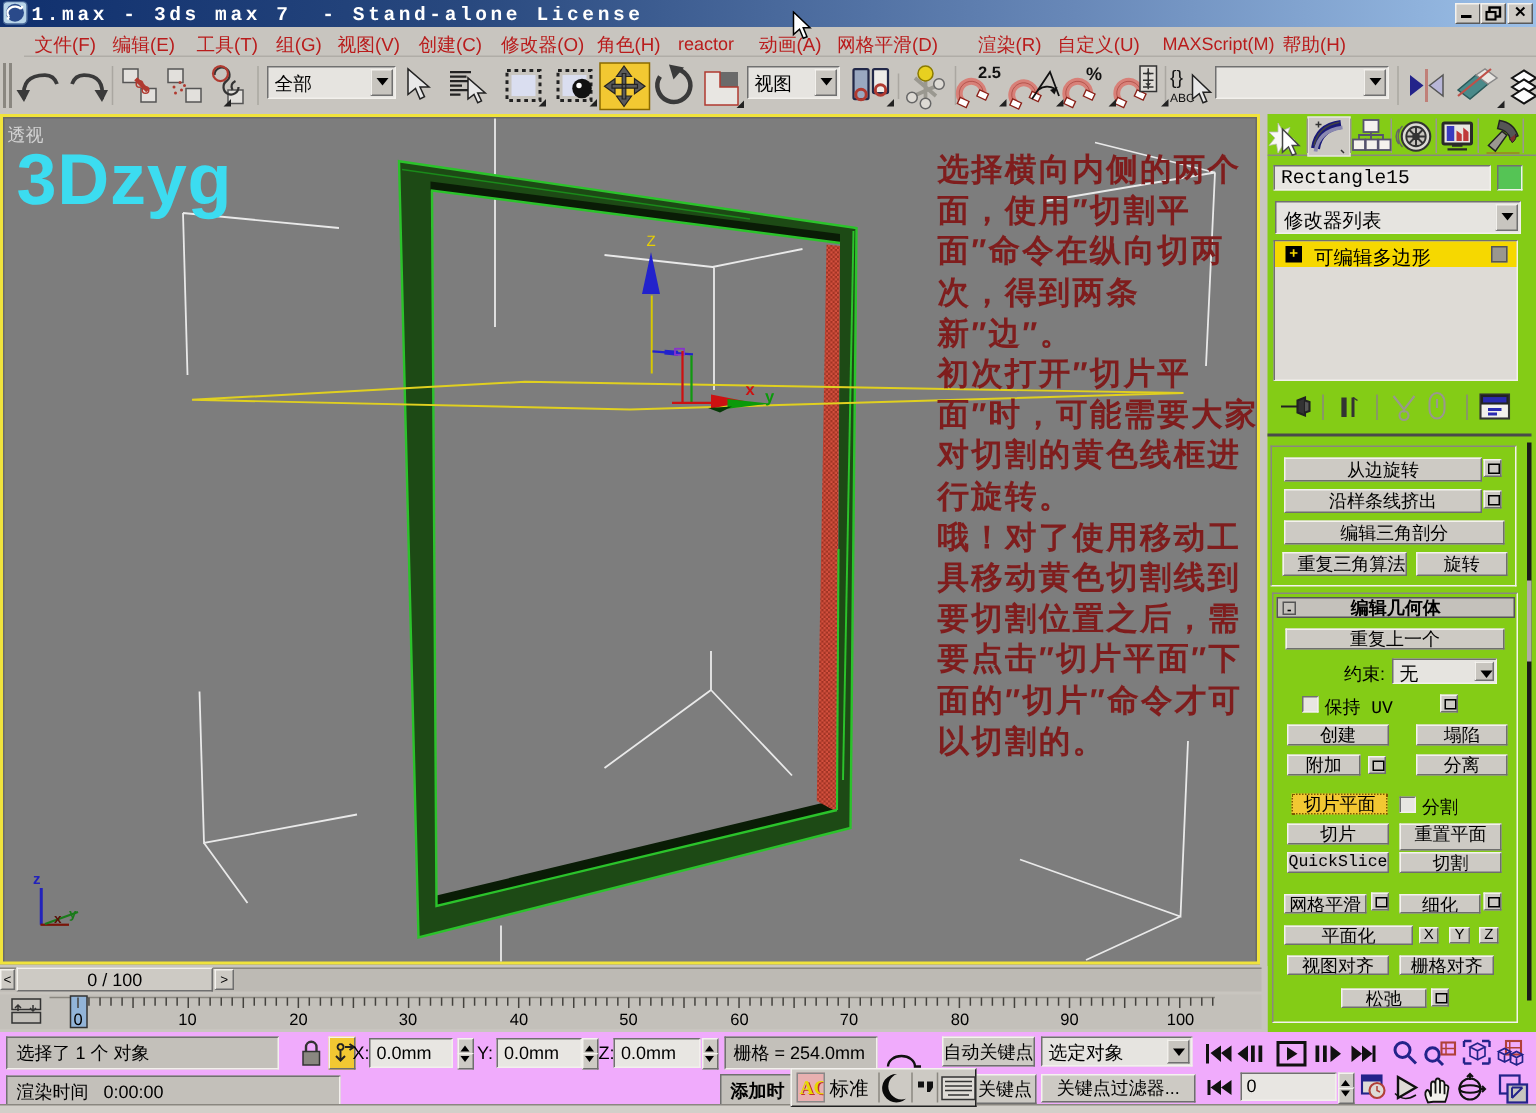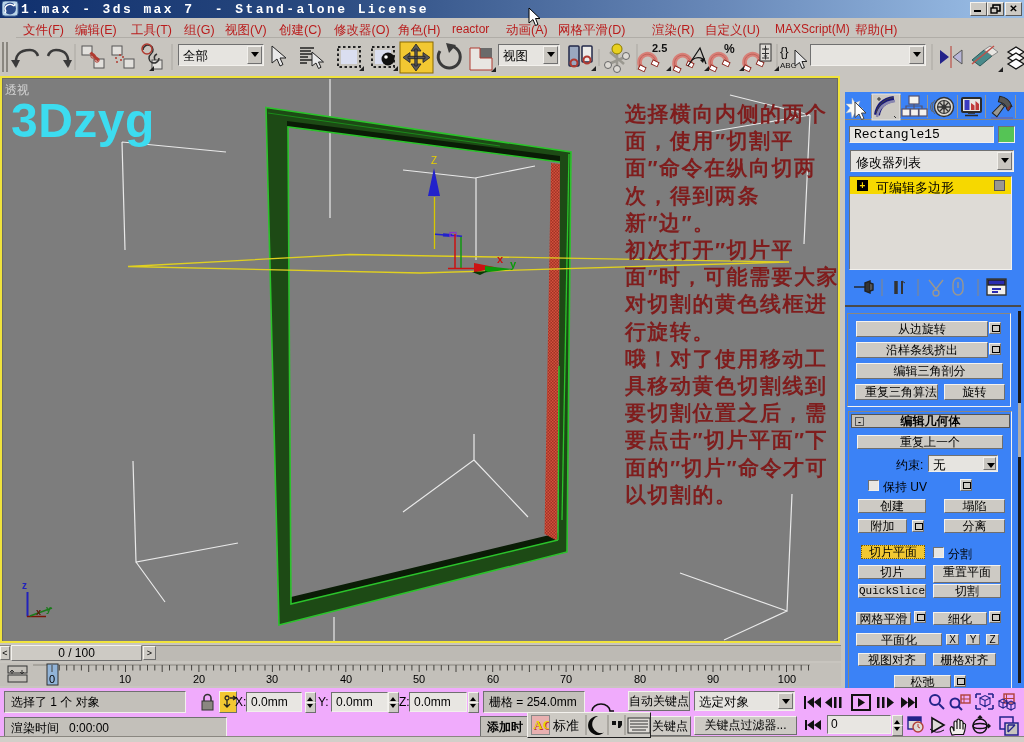--- a/index.html
+++ b/index.html
@@ -18,21 +18,21 @@
 .combo { position:absolute; background:#e6e4e0; border:1px solid; border-color:#707070 #f2f0ec #f2f0ec #707070; font-size:12.5px; }
 .combo .arr { position:absolute; right:1px; top:1px; bottom:1px; width:15px; background:#c8c5bf; border:1px solid; border-color:#f2f0ec #707070 #707070 #f2f0ec; }
 .combo .arr:after { content:""; position:absolute; left:3px; top:5px; border:4px solid transparent; border-top:5px solid #000; }
 
 #vp { left:0; top:76px; width:845px; height:568px; background:#c8c5bf; }
 #vpborder { position:absolute; left:0; top:0; width:840px; height:567px; border:2px solid #f0e33c; background:#7d7d7d; box-shadow:inset 1px 1px 0 #6a6a66, inset -1px 0 0 #6a6a66; }
 #vplabel { position:absolute; left:5px; top:6px; color:#d2d2d2; font-size:12px; }
 #wm { position:absolute; left:11px; top:17px; color:#3cdcf0; font:bold 48px "Liberation Sans"; letter-spacing:0.5px; }
 #redtext { position:absolute; left:601px; top:24px; color:#7f1d1d; font:bold 21px "Liberation Sans"; line-height:27.2px; white-space:pre; letter-spacing:1.5px;margin-left:24px; }
 
-#cpanel { left:845px; top:92px; width:179px; height:612px; background:#3b82f6; font-size:12px; }
+#cpanel { left:845px; top:76px; width:179px; height:612px; background:#84cc16; font-size:12px; }
 .btn { position:absolute; background:#cdcac4; border:1px solid; border-color:#f4f2ee #6e6e6e #6e6e6e #f4f2ee; text-align:center; color:#000; font-size:12px; overflow:hidden; white-space:nowrap; }
 .sq { position:absolute; width:12px; height:12px; background:#cdcac4; border:1px solid; border-color:#f4f2ee #6e6e6e #6e6e6e #f4f2ee; }
 .sq:after { content:""; position:absolute; left:2px; top:2px; width:6px; height:5px; border:1px solid #000; }
 .cb { position:absolute; width:11px; height:11px; background:#e8e6e2; border:1px solid; border-color:#707070 #f2f0ec #f2f0ec #707070; }
 .sunk { position:absolute; background:#e8e6e2; border:1px solid; border-color:#707070 #f2f0ec #f2f0ec #707070; }
 
 #tslider { left:0; top:644px; width:845px; height:18px; background:#c8c5bf; }
 #ruler { left:0; top:662px; width:845px; height:26px; background:#c8c5bf; }
 #statusbar { left:0; top:688px; width:1024px; height:54px; background:#f0abfc; }
 .raised { background:#cdcac4; border:1px solid; border-color:#f4f2ee #6e6e6e #6e6e6e #f4f2ee; }
@@ -397,21 +397,21 @@
     <div style="position:absolute;left:3px;top:319px;width:164px;height:287px;border:1px solid;border-color:#8a8780 #f4f2ee #f4f2ee #8a8780;"></div>
     <div class="btn" style="left:6px;top:322px;width:159px;height:14px;line-height:13px;font-weight:bold;border:1px solid #555;background:#c4c1bb;">编辑几何体</div>
     <div style="position:absolute;left:10px;top:325px;width:9px;height:9px;border:1px solid #555;background:#c4c1bb;font:bold 9px 'Liberation Sans';text-align:center;line-height:8px;z-index:2;">-</div>
     <div class="btn" style="left:12px;top:343px;width:146px;height:14px;line-height:13px;">重复上一个</div>
     <div style="position:absolute;left:51px;top:365px;font-size:12px;">约束:</div>
     <div class="combo" style="left:83px;top:363px;width:70px;height:17px;">
         <span style="position:absolute;left:4px;top:1px;">无</span>
         <div class="arr" style="width:13px;"></div>
       </div>
     <div class="cb" style="left:23px;top:388px;"></div>
-    <div style="position:absolute;left:38px;top:387px;font-size:12px;">保持 UV</div>
+    <div style="position:absolute;left:38px;top:387px;font-size:12px;font-family:Liberation Mono, monospace;">保持 UV</div>
     <div class="sq" style="left:115px;top:387px;"></div>
     <div class="btn" style="left:13px;top:407px;width:68px;height:14px;line-height:13px;">创建</div>
     <div class="btn" style="left:99px;top:407px;width:61px;height:14px;line-height:13px;">塌陷</div>
     <div class="btn" style="left:13px;top:427px;width:49px;height:14px;line-height:13px;">附加</div>
       <div class="sq" style="left:67px;top:428px;"></div>
     <div class="btn" style="left:99px;top:427px;width:61px;height:14px;line-height:13px;">分离</div>
     <div class="btn" style="left:16px;top:453px;width:64px;height:14px;line-height:13px;background:#f2c832;border:1px dotted #7a5a00;">切片平面</div>
     <div class="cb" style="left:88px;top:455px;"></div>
     <div style="position:absolute;left:103px;top:454px;font-size:12px;">分割</div>
     <div class="btn" style="left:13px;top:473px;width:68px;height:14px;line-height:13px;">切片</div>

